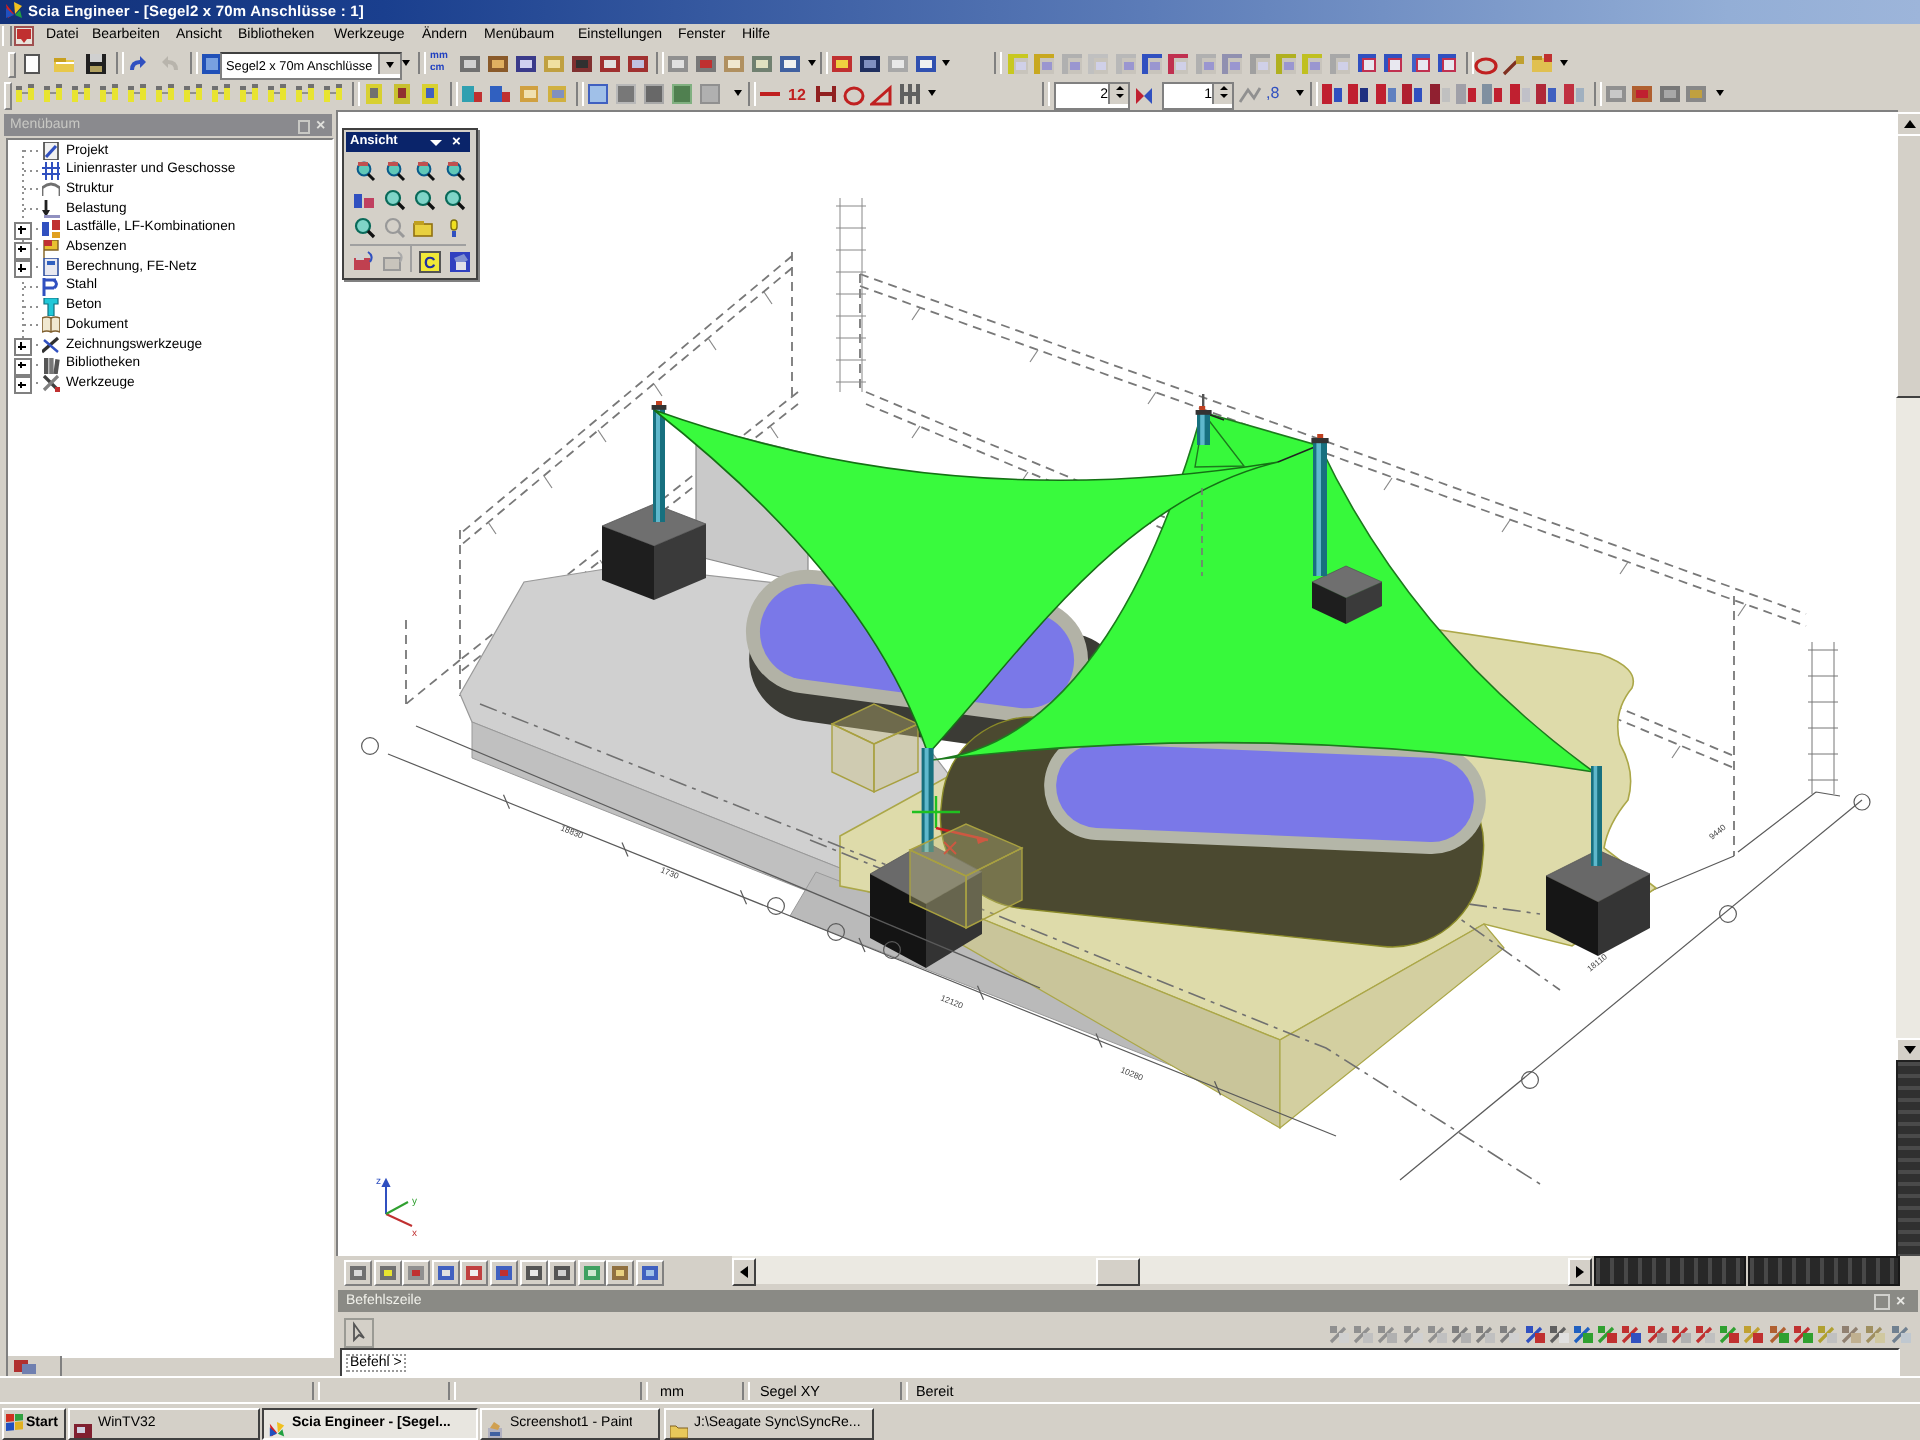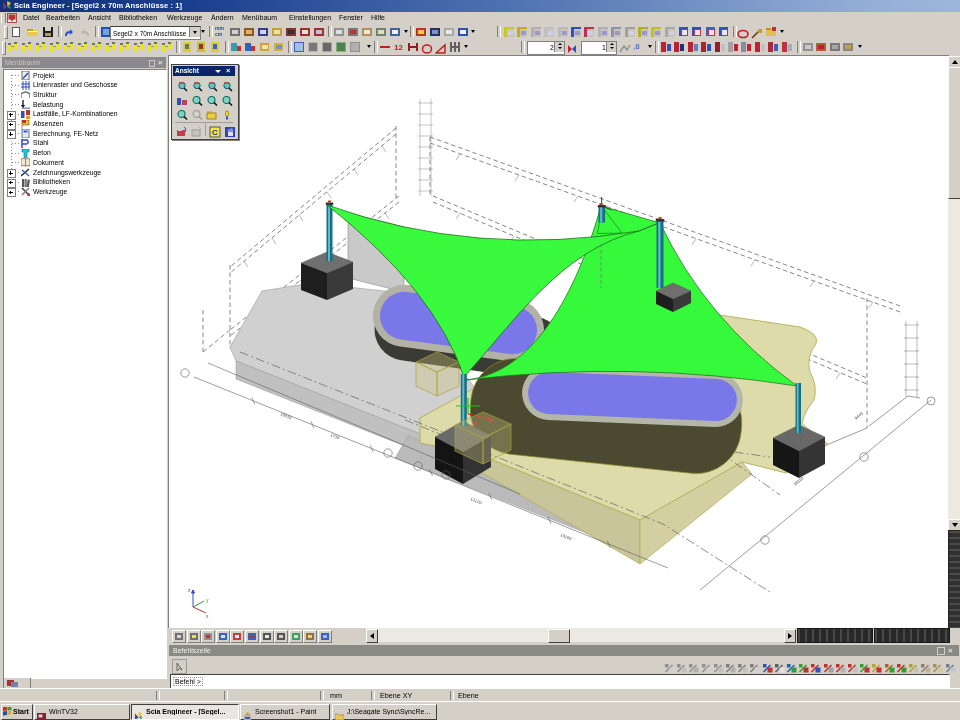--- a/index.html
+++ b/index.html
@@ -1067,22 +1067,22 @@
       <div class="abs" style="left:2px;top:1.5px;font-size:7px;color:#000;border:1px dotted #999;padding:0 1px;">Befehl &gt;</div>
     </div>
 </div>
 <div class="abs" style="left:0;top:688px;width:960px;height:13px;background:#d4d0c8;border-top:1px solid #fff;">
 <div class="abs" style="left:156px;top:2px;width:2px;height:9px;border-left:1px solid #808080;border-right:1px solid #fff;"></div>
 <div class="abs" style="left:224px;top:2px;width:2px;height:9px;border-left:1px solid #808080;border-right:1px solid #fff;"></div>
 <div class="abs" style="left:320px;top:2px;width:2px;height:9px;border-left:1px solid #808080;border-right:1px solid #fff;"></div>
 <div class="abs" style="left:371px;top:2px;width:2px;height:9px;border-left:1px solid #808080;border-right:1px solid #fff;"></div>
 <div class="abs" style="left:450px;top:2px;width:2px;height:9px;border-left:1px solid #808080;border-right:1px solid #fff;"></div>
 <div class="abs" style="left:330px;top:2px;font-size:7.2px;">mm</div>
-<div class="abs" style="left:380px;top:2px;font-size:7.2px;">Ebene XY</div>
-<div class="abs" style="left:458px;top:2px;font-size:7.2px;">Ebene</div>
+<div class="abs" style="left:380px;top:2px;font-size:7.2px;">Segel XY</div>
+<div class="abs" style="left:458px;top:2px;font-size:7.2px;">Bereit</div>
 </div>
 <div class="abs" style="left:0;top:701px;width:960px;height:19px;background:#d4d0c8;border-top:1px solid #fff;">
 <div class="abs" style="left:1px;top:2px;width:30px;height:14px;background:#d4d0c8;border:1px solid;border-color:#fff #404040 #404040 #fff;">
       <svg class="abs" style="left:1px;top:2px" width="9" height="9" viewBox="0 0 9 9">
         <rect x="0" y="0" width="4" height="4" fill="#d03020" transform="skewY(-6)"></rect>
         <rect x="4.5" y="0" width="4" height="4" fill="#30a040" transform="skewY(-6)"></rect>
         <rect x="0" y="4.5" width="4" height="4" fill="#2050c0" transform="skewY(-6)"></rect>
         <rect x="4.5" y="4.5" width="4" height="4" fill="#e0b020" transform="skewY(-6)"></rect>
       </svg>
       <div class="abs" style="left:11px;top:2.5px;font-size:7px;font-weight:bold;">Start</div>

